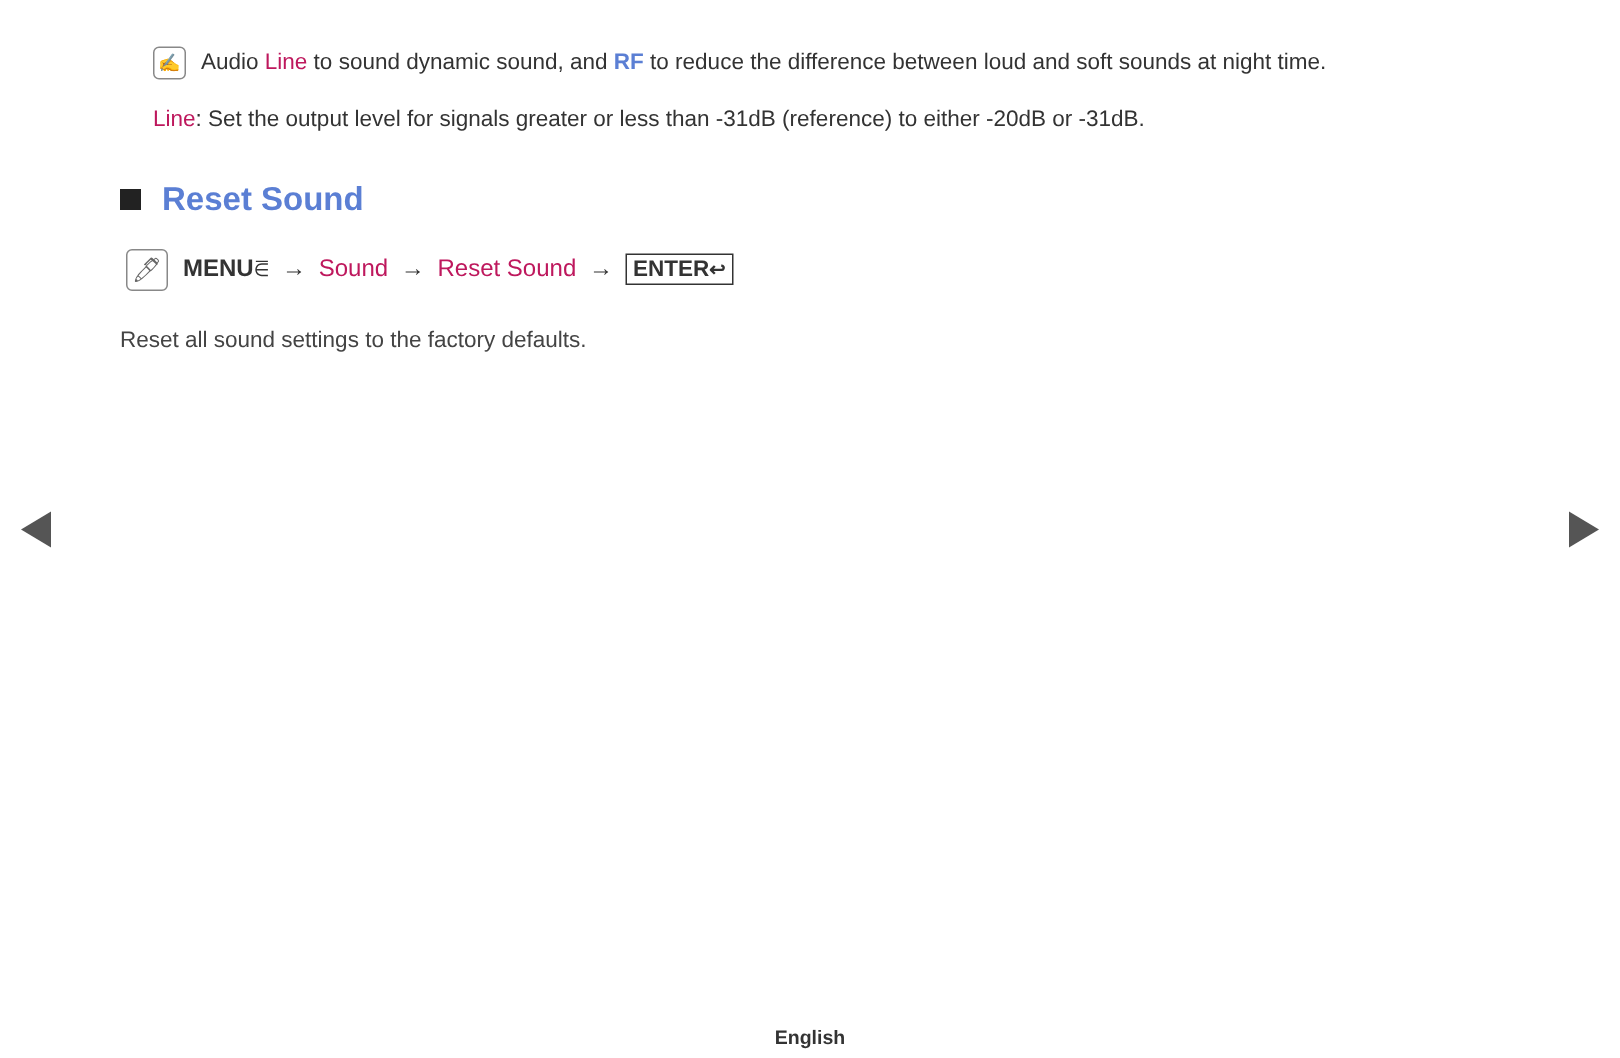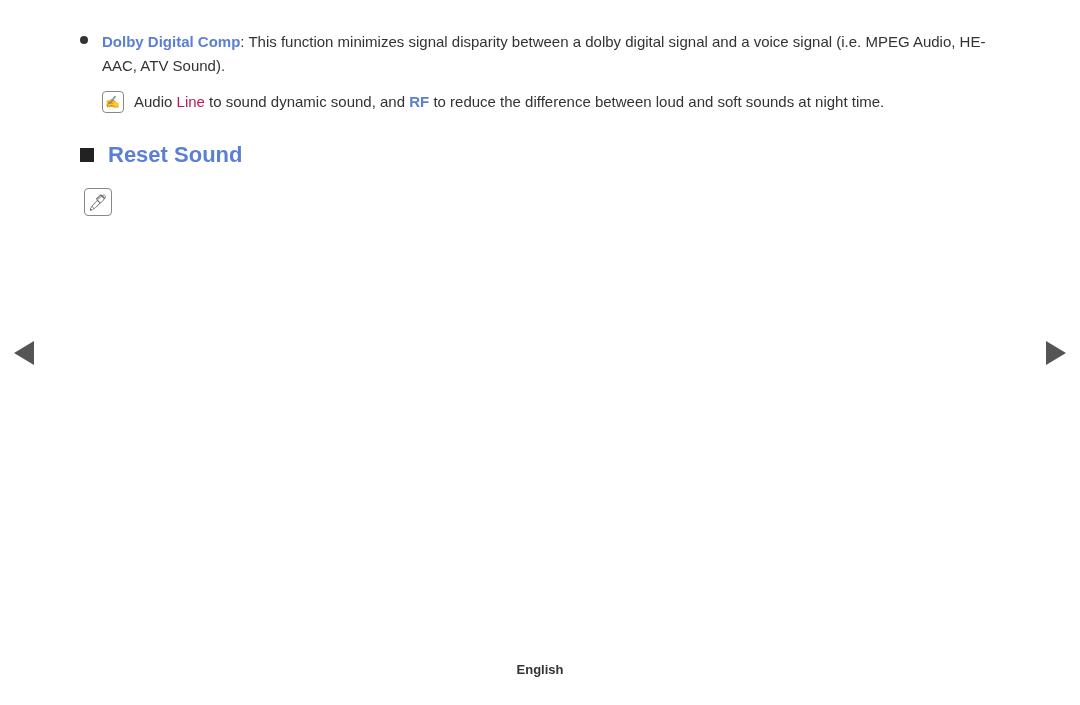--- a/index.html
+++ b/index.html
@@ -228,21 +228,21 @@
     
     .description-text {
       line-height: 1.7;
       color: #444;
       font-size: 15px;
     }
 
     
     .footer {
       text-align: center;
-      padding: 12px 0 28px 0;
+      padding: 12px 0 6px 0;
       font-size: 13px;
       font-weight: bold;
       color: #333;
     }
   </style>
 </head>
 <body>
 
 <div class="page-container">
 
@@ -251,51 +251,58 @@
   </div>
 
   <div class="nav-arrow-right">
     <div class="arrow-triangle-right"></div>
   </div>
 
   <div class="content-area">
 
     <div class="bullet-section">
 
-      <div class="bullet-item">
-        <div class="bullet-dot"></div>
-        <div class="bullet-text">
-          <span class="link-blue-bold">Dolby Digital Comp</span><span>: This function minimizes signal disparity between a dolby digital signal and a voice signal (i.e. MPEG Audio, HE-AAC, ATV Sound).</span>
-        </div>
-      </div>
 
       <div class="note-block">
         <div class="note-icon">
           <span>✍</span>
         </div>
         <div class="note-text">
           <span>Audio </span><span class="link-blue">Line</span><span> to sound dynamic sound, and </span><span class="link-blue-bold">RF</span><span> to reduce the difference between loud and soft sounds at night time.</span>
         </div>
       </div>
 
+      <div class="sub-text-block">
+        <span class="link-blue">Line</span><span>: Set the output level for signals greater or less than -31dB (reference) to either -20dB or -31dB.</span>
+      </div>
 
 
     </div>
 
     <div class="section-header">
       <div class="black-square"></div>
       <span class="section-title">Reset Sound</span>
     </div>
 
     <div class="menu-path-block">
       <div class="menu-icon">
         <span class="menu-hand-icon">🖊</span>
       </div>
+      <div class="menu-path-text">
+        <span class="menu-keyword">MENU</span><span style="font-size:12px; color:#333;">⋶</span>
+        <span class="arrow-char">→</span>
+        <span class="link-blue">Sound</span>
+        <span class="arrow-char">→</span>
+        <span class="link-blue">Reset Sound</span>
+        <span class="arrow-char">→</span>
+        <span class="enter-keyword"><span>ENTER</span><span class="enter-return-symbol">↩</span></span>
+      </div>
     </div>
 
+    <div class="description-text">Reset all sound settings to the factory defaults.</div>
 
   </div>
 
   <div class="footer">
     <span>English</span>
   </div>
 
 </div>
 
 </body></html>

